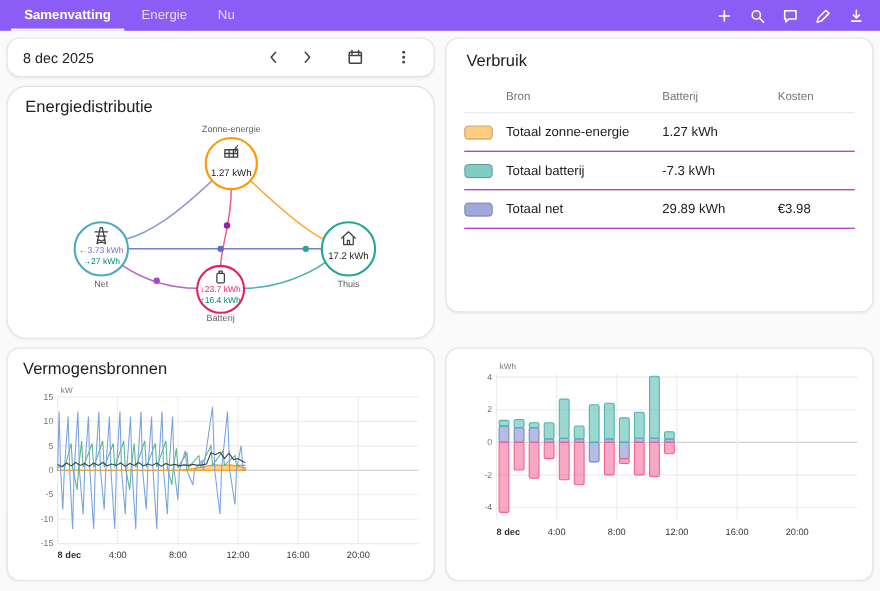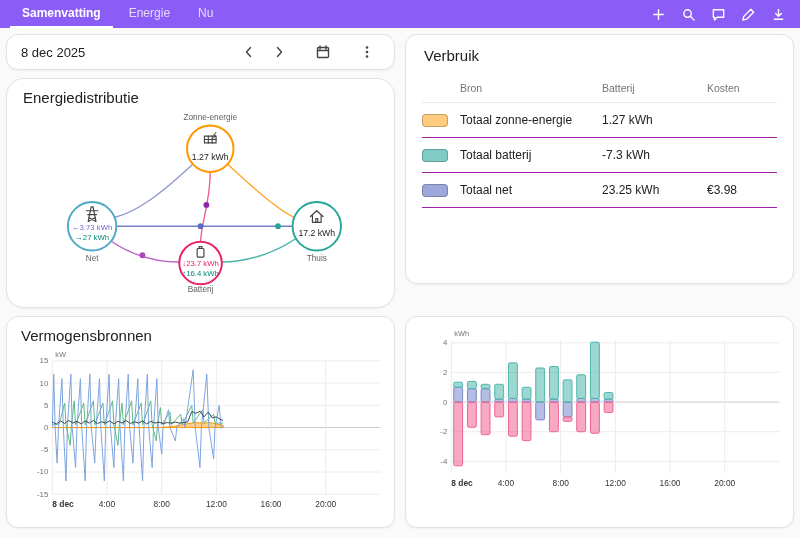--- a/index.html
+++ b/index.html
@@ -214,21 +214,21 @@
        <span>Totaal batterij</span>
      </span>
      <span class="c-verbruik">-7.3 kWh</span>
      <span class="c-kosten"></span>
             </div>
             <div class="tbl-row">
               <span class="c-bron">
        <span class="swatch" style="background:#9fa8da"></span>
        <span>Totaal net</span>
      </span>
-     <span class="c-verbruik">23.25 kWh</span>
+     <span class="c-verbruik">29.89 kWh</span>
      <span class="c-kosten">€3.98</span>
             </div>
           </div>
       </div>
     </section>
 
     <section class="card chart-card left">
       <h2 class="card-title">Vermogensbronnen</h2>
       <svg class="chart-svg" id="chart0" viewBox="0 0 364 168">
           <line x1="26" y1="13" x2="358" y2="13" stroke="#ececec" stroke-width="1"></line>

